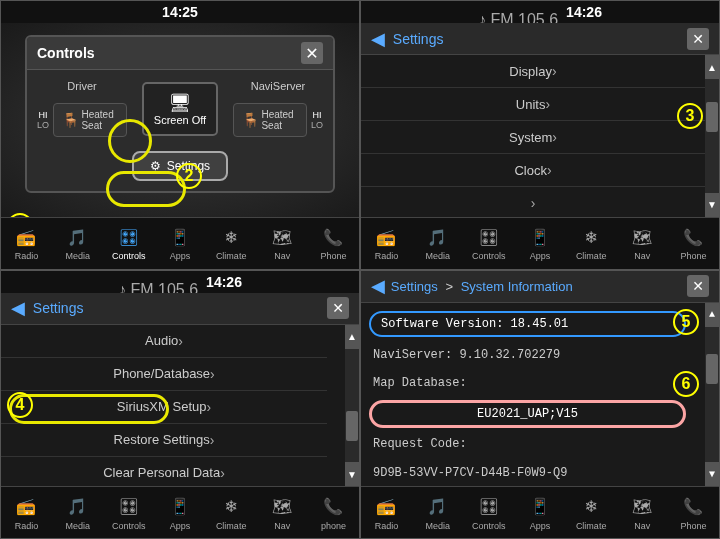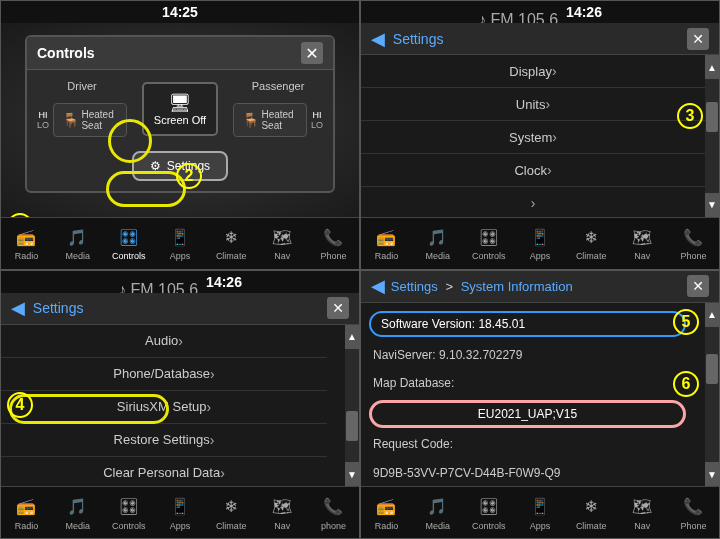--- a/index.html
+++ b/index.html
@@ -408,21 +408,21 @@
         </div>
 
         <div class="ctrl-column" style="align-items:center;justify-content:center;">
           <div class="screen-off-btn">
             <div style="font-size:18px;">🖥</div>
             <div>Screen Off</div>
           </div>
         </div>
 
         <div class="ctrl-column">
-          <div class="ctrl-header">Passenger</div>
+          <div class="ctrl-header">NaviServer</div>
           <div style="display:flex;align-items:center;gap:4px;">
             <div class="heat-seat-btn">
               <span class="heat-icon">🪑</span>
               <span>Heated Seat</span>
             </div>
             <div class="hi-lo">
               <span class="hi">HI</span>
               <span class="lo">LO</span>
             </div>
           </div>
@@ -637,21 +637,21 @@
   <div class="content-area">
     <div class="sysinfo-header">
       <div class="back-btn">◀</div>
       <span class="sysinfo-title">
         <span>Settings</span>
         <span class="sep">&gt;</span>
         <span class="sub">System Information</span>
       </span>
       <div class="x-btn">✕</div>
     </div>
-    <div class="sysinfo-list" style="padding-right:25px;">
+    <div class="sysinfo-list" style="padding-right:25px;font-family:Liberation Mono, monospace;">
 
       <div style="border:2px solid #3399ff;border-radius:20px;margin:4px 8px;padding:4px 10px;color:#fff;font-size:12px;">
         Software Version: 18.45.01
       </div>
       <div class="sysinfo-item">NaviServer: 9.10.32.702279</div>
       <div class="sysinfo-item">Map Database:</div>
 
       <div style="border:3px solid #fca5a5;border-radius:20px;margin:2px 8px;padding:4px 10px;color:#fff;font-size:12px;text-align:center;">
         EU2021_UAP;V15
       </div>

